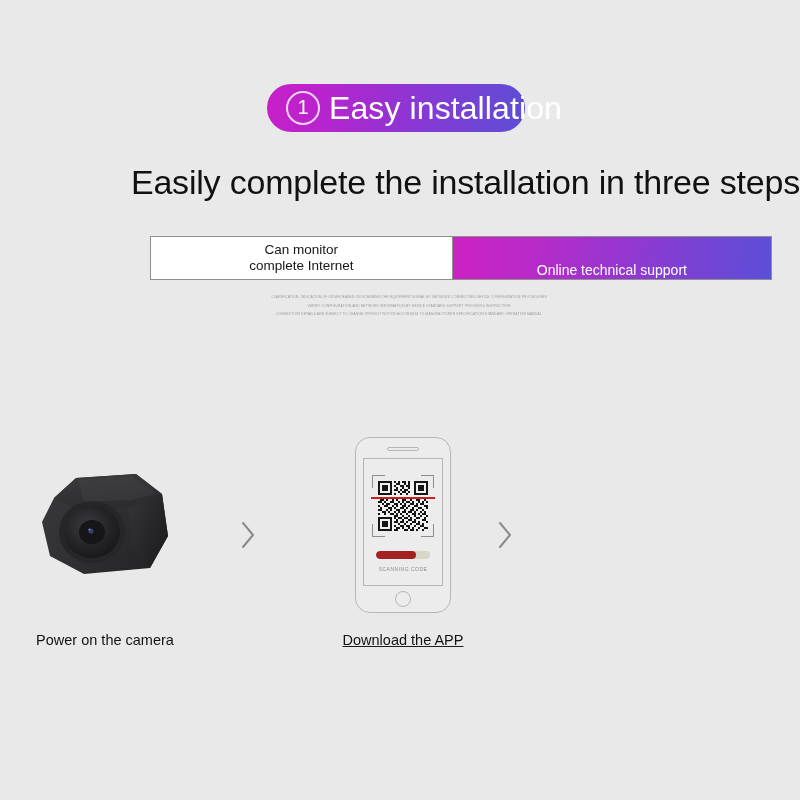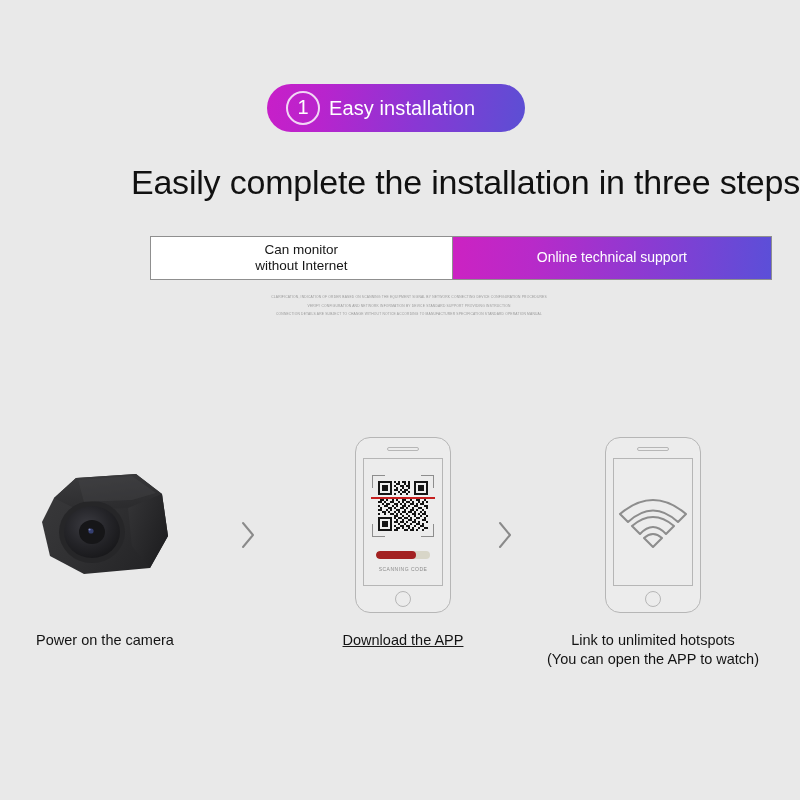--- a/index.html
+++ b/index.html
@@ -43,21 +43,21 @@
   #badge-number-circle span {
     color: #ffffff;
     font-size: 20px;
     line-height: 1;
     font-weight: 400;
     position: relative;
     top: -1px;
   }
   #badge-title {
     color: #ffffff;
-    font-size: 20px;
+    font-size: 32px;
     margin-left: 9px;
     white-space: nowrap;
     letter-spacing: 0.1px;
   }
 
   
   #headline {
     position: absolute;
     top: 163px;
     left: 0;
@@ -93,20 +93,21 @@
     border-right: 1px solid #8f8f8f;
     box-sizing: border-box;
     padding: 0 4px;
   }
   .feature-cell:last-child { border-right: none; }
   .feature-cell.highlight {
     background: linear-gradient(95deg, #cc22c2 0%, #b82ac9 25%, #8a3bd2 62%, #5b4fd8 100%);
     color: #ffffff;
     font-size: 14px;
     flex: 1.06 1 0;
+    align-items: flex-end;
   }
   .cell-line { display: block; }
 
   
   #micro-text {
     position: absolute;
     left: 150px;
     top: 293px;
     width: 518px;
     text-align: center;
@@ -292,21 +293,21 @@
   </div>
   <div id="badge-title">Easy installation</div>
 </div>
 
 <div id="headline">Easily complete the installation in three steps</div>
 
 <div id="feature-bar">
   <div class="feature-cell">
     <div>
       <span class="cell-line">Can monitor</span>
-      <span class="cell-line">without Internet</span>
+      <span class="cell-line">complete Internet</span>
     </div>
   </div>
   <div class="feature-cell highlight">
     <span class="cell-line">Online technical support</span>
   </div>
 </div>
 
 <div id="micro-text">
   <span class="micro-line">CLARIFICATION, INDICATION OF ORDER BASED ON SCANNING THE EQUIPMENT SIGNAL BY NETWORK CONNECTING DEVICE CONFIGURATION PROCEDURES</span>
   <span class="micro-line">VERIFY CONFIGURATION AND NETWORK INFORMATION BY DEVICE STANDARD SUPPORT PROVIDING INSTRUCTION</span>
@@ -543,41 +544,20 @@
           <div class="scan-label">SCANNING CODE</div>
         </div>
         <div class="phone-home"></div>
       </div>
     </div>
     <div class="step-caption">
       <span class="caption-line">Download the APP</span>
     </div>
   </div>
 
-  <div class="step" id="step-3">
-    <div class="step-visual">
-      <div class="phone-frame">
-        <div class="phone-speaker"></div>
-        <div class="phone-screen">
-          <div class="wifi-wrap">
-            <svg width="74" height="56" viewBox="0 0 74 56" fill="none" stroke="#8d8d8d" stroke-width="2.1">
-              <path d="M4 20 Q37 -8 70 20 L62 28 Q37 5 12 28 Z" stroke-linejoin="round"></path>
-              <path d="M16 32 Q37 14 58 32 L50 40 Q37 26 24 40 Z" stroke-linejoin="round"></path>
-              <path d="M28 44 Q37 36 46 44 L37 53 Z" stroke-linejoin="round"></path>
-            </svg>
-          </div>
-        </div>
-        <div class="phone-home"></div>
-      </div>
-    </div>
-    <div class="step-caption">
-      <span class="caption-line">Link to unlimited hotspots</span>
-      <span class="caption-line">(You can open the APP to watch)</span>
-    </div>
-  </div>
 </div>
 
 <div class="step-arrow" id="arrow-1">
   <svg width="18" height="30" viewBox="0 0 18 30" fill="none" stroke="#8a8a8a" stroke-width="2" stroke-linecap="round" stroke-linejoin="round">
     <path d="M4 3 L14 15 L4 27"></path>
   </svg>
 </div>
 <div class="step-arrow" id="arrow-2">
   <svg width="18" height="30" viewBox="0 0 18 30" fill="none" stroke="#8a8a8a" stroke-width="2" stroke-linecap="round" stroke-linejoin="round">
     <path d="M4 3 L14 15 L4 27"></path>

